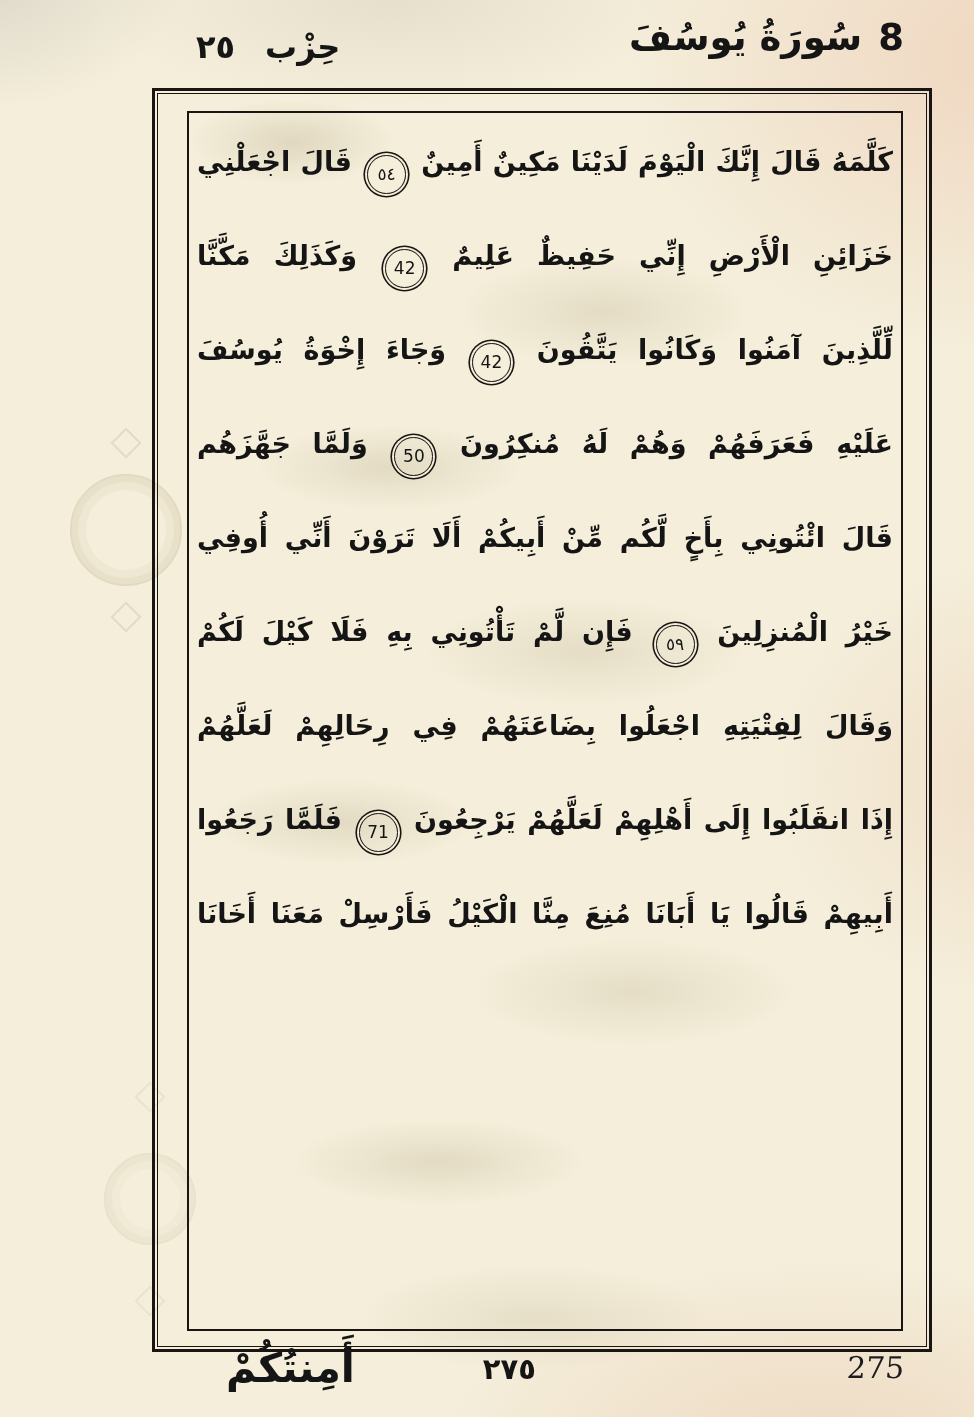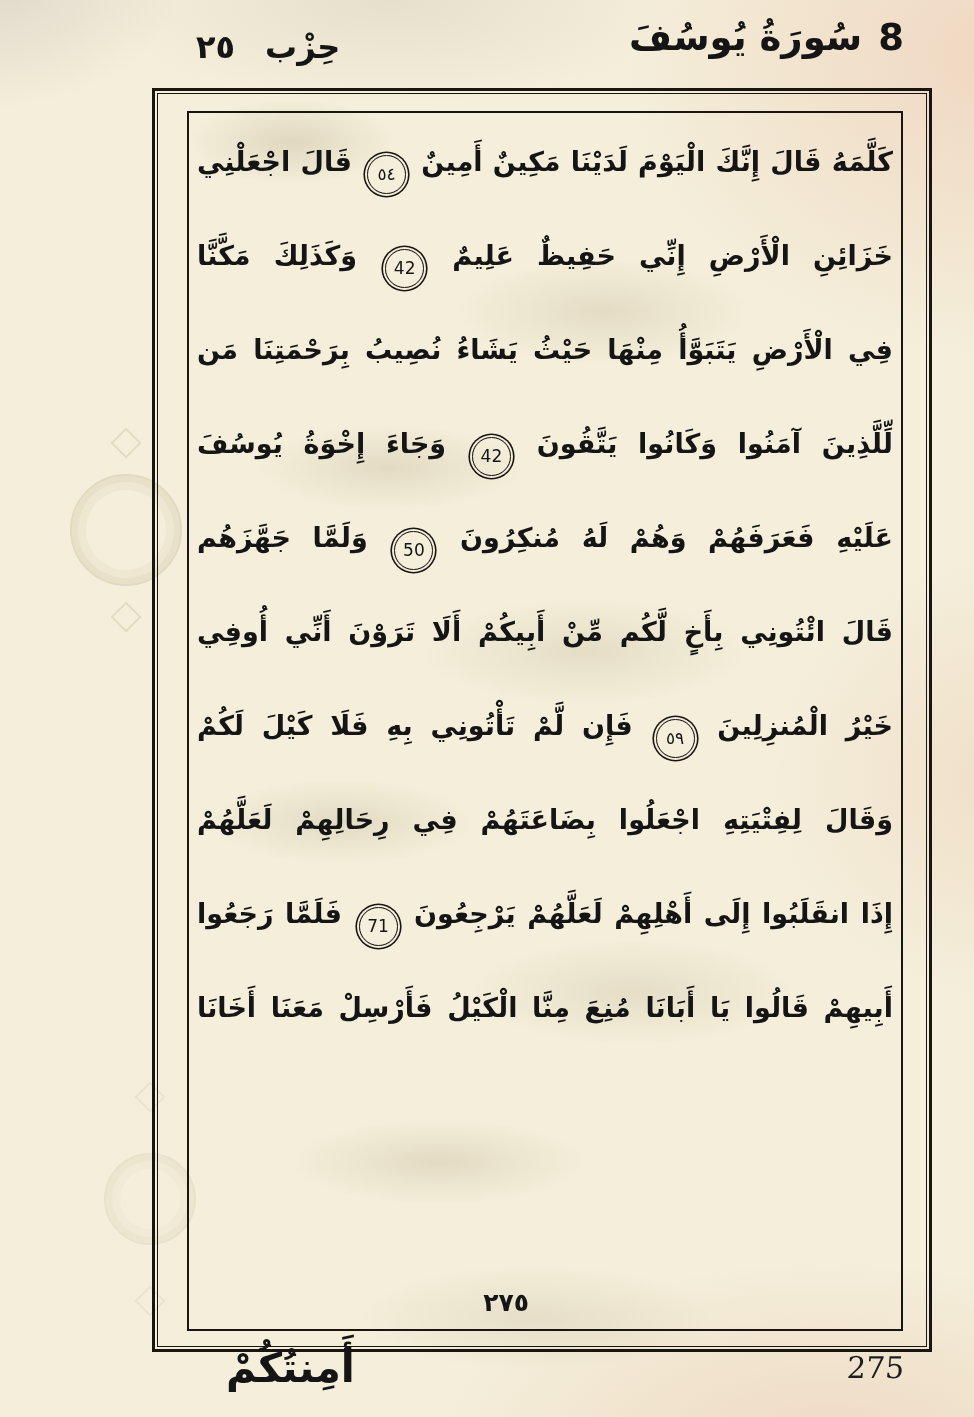--- a/index.html
+++ b/index.html
@@ -88,22 +88,22 @@
   #ornament-1 .orn-circle{width:108px;height:108px;}
   #ornament-2{left:102px;top:1086px;width:96px;height:226px;opacity:.32;}
   #ornament-2 .orn-circle{width:88px;height:88px;}
 
   
   .ftr-catchword{
     position:absolute;left:226px;top:1344px;z-index:2;
     font-size:41px;font-weight:bold;direction:rtl;
   }
   .ftr-pagenum-ar{
-    position:absolute;left:50%;top:1288px;transform:translateX(-8%);z-index:2;
-    font-size:25px;font-weight:bold;direction:rtl;letter-spacing:2px;
+    position:absolute;left:50%;top:1352px;transform:translateX(-8%);z-index:2;
+    font-size:29px;font-weight:bold;direction:rtl;letter-spacing:2px;
   }
   .ftr-pagenum-en{
     position:absolute;right:70px;top:1350px;z-index:2;
     font-family:"DejaVu Serif",serif;font-size:30px;font-weight:normal;
     transform:skewX(-4deg);color:#1d1d1d;
   }
 </style>
 </head>
 <body>
 
@@ -129,21 +129,20 @@
     <span class="orn-circle"></span>
     <span class="orn-finial bottom"></span>
   </div>
 
   <div class="outer-frame">
     <div class="mid-frame">
       <div class="inner-frame">
         <div class="text-area">
             <div class="qline"><span>كَلَّمَهُ قَالَ إِنَّكَ الْيَوْمَ لَدَيْنَا مَكِينٌ أَمِينٌ</span> <span class="aya">٥٤</span> <span>قَالَ اجْعَلْنِي عَلَى</span> </div>
             <div class="qline"><span>خَزَائِنِ الْأَرْضِ إِنِّي حَفِيظٌ عَلِيمٌ</span> <span class="aya">42</span> <span>وَكَذَلِكَ مَكَّنَّا لِيُوسُفَ</span> </div>
-            <div class="qline"><span>فِي الْأَرْضِ يَتَبَوَّأُ مِنْهَا حَيْثُ يَشَاءُ نُصِيبُ بِرَحْمَتِنَا مَن</span> </div>
             <div class="qline"><span>لِّلَّذِينَ آمَنُوا وَكَانُوا يَتَّقُونَ</span> <span class="aya">42</span> <span>وَجَاءَ إِخْوَةُ يُوسُفَ فَدَخَلُوا</span> </div>
             <div class="qline"><span>عَلَيْهِ فَعَرَفَهُمْ وَهُمْ لَهُ مُنكِرُونَ</span> <span class="aya">50</span> <span>وَلَمَّا جَهَّزَهُم بِجَهَازِهِمْ</span> </div>
             <div class="qline"><span>قَالَ ائْتُونِي بِأَخٍ لَّكُم مِّنْ أَبِيكُمْ أَلَا تَرَوْنَ أَنِّي أُوفِي الْكَيْلَ وَأَنَا</span> </div>
             <div class="qline"><span>خَيْرُ الْمُنزِلِينَ</span> <span class="aya">٥٩</span> <span>فَإِن لَّمْ تَأْتُونِي بِهِ فَلَا كَيْلَ لَكُمْ عِندِي</span> </div>
             <div class="qline"><span>وَقَالَ لِفِتْيَتِهِ اجْعَلُوا بِضَاعَتَهُمْ فِي رِحَالِهِمْ لَعَلَّهُمْ يَعْرِفُونَهَا</span> </div>
             <div class="qline"><span>إِذَا انقَلَبُوا إِلَى أَهْلِهِمْ لَعَلَّهُمْ يَرْجِعُونَ</span> <span class="aya">71</span> <span>فَلَمَّا رَجَعُوا إِلَى</span> </div>
             <div class="qline"><span>أَبِيهِمْ قَالُوا يَا أَبَانَا مُنِعَ مِنَّا الْكَيْلُ فَأَرْسِلْ مَعَنَا أَخَانَا نَكْتَلْ</span> </div>
           </div>
       </div>
     </div>

